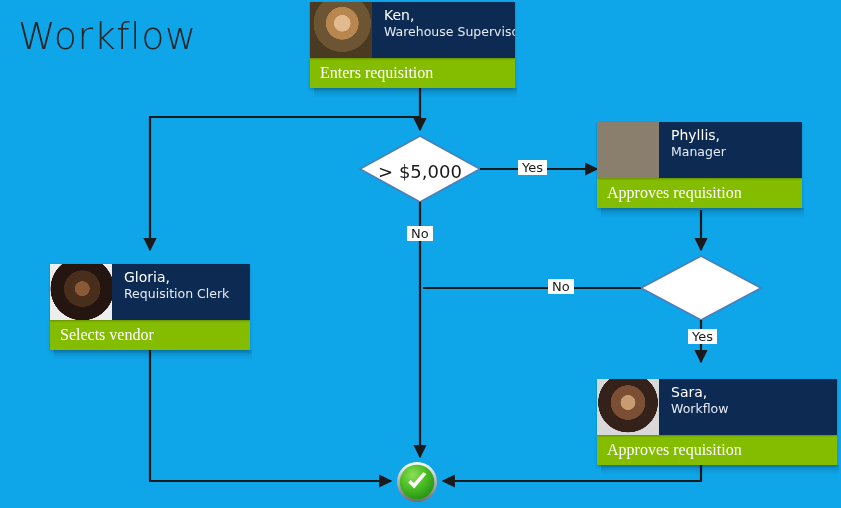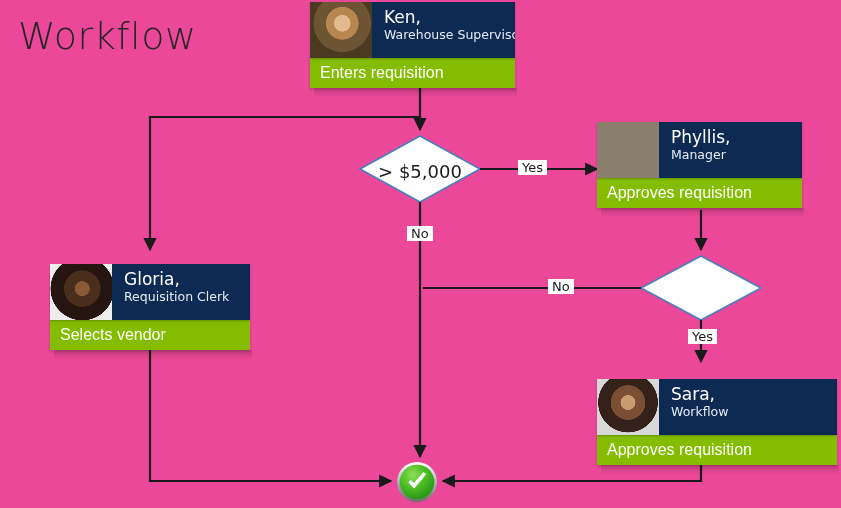--- a/index.html
+++ b/index.html
@@ -8,21 +8,21 @@
     padding: 0;
     background: #ffffff;
   }
   body {
     font-family: "Liberation Sans", sans-serif;
   }
   #canvas {
     position: relative;
     width: 841px;
     height: 508px;
-    background: #ec4899;
+    background: #0ea5e9;
     overflow: hidden;
   }
 
   
   #page-title {
     position: absolute;
     left: 18px;
     top: 14px;
     font-size: 38px;
     font-weight: 300;
@@ -67,39 +67,39 @@
     left: 0; top: 0; right: 0; bottom: 0;
   }
   .card-names {
     flex: 1 1 auto;
     padding: 6px 10px 0 12px;
     color: #ffffff;
     line-height: 1.12;
     overflow: hidden;
   }
   .card-name {
-    font-size: 17px;
+    font-size: 14px;
     font-weight: 400;
     color: #ffffff;
     white-space: nowrap;
     font-family: "DejaVu Sans", sans-serif;
   }
   .card-role {
     font-size: 12.5px;
     font-weight: 400;
     color: #e6ecf5;
     white-space: nowrap;
     margin-top: 1px;
     font-family: "DejaVu Sans", sans-serif;
   }
   .card-action {
     background: #84bd00;
     color: #ffffff;
     font-size: 16px;
-    font-family: Liberation Sans, sans-serif;
+    font-family: Liberation Serif, serif;
     height: 30px;
     line-height: 30px;
     padding: 0 10px;
     white-space: nowrap;
     overflow: hidden;
     box-shadow: 0 2px 3px rgba(0,0,0,0.18);
   }
   .card-shadow {
     position: absolute;
     left: 4px;

